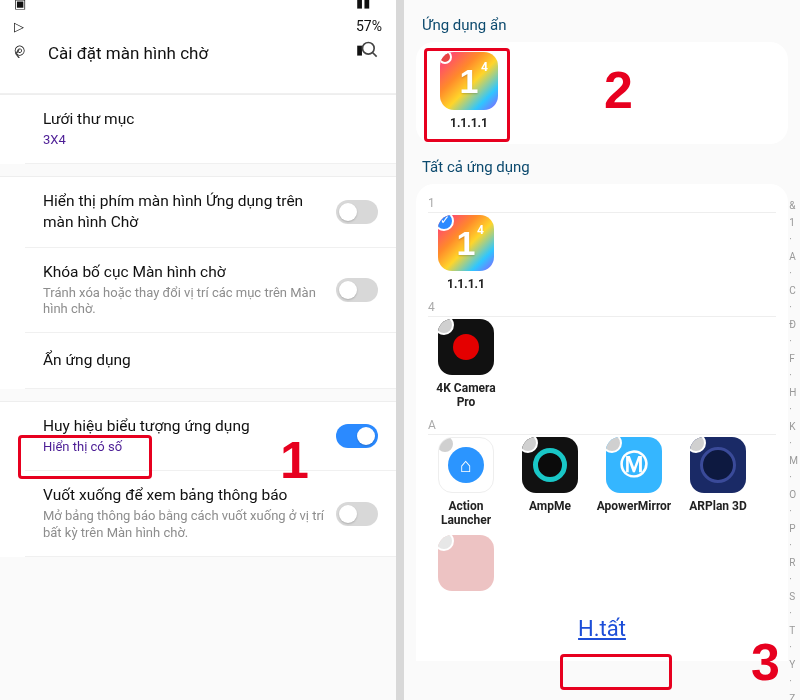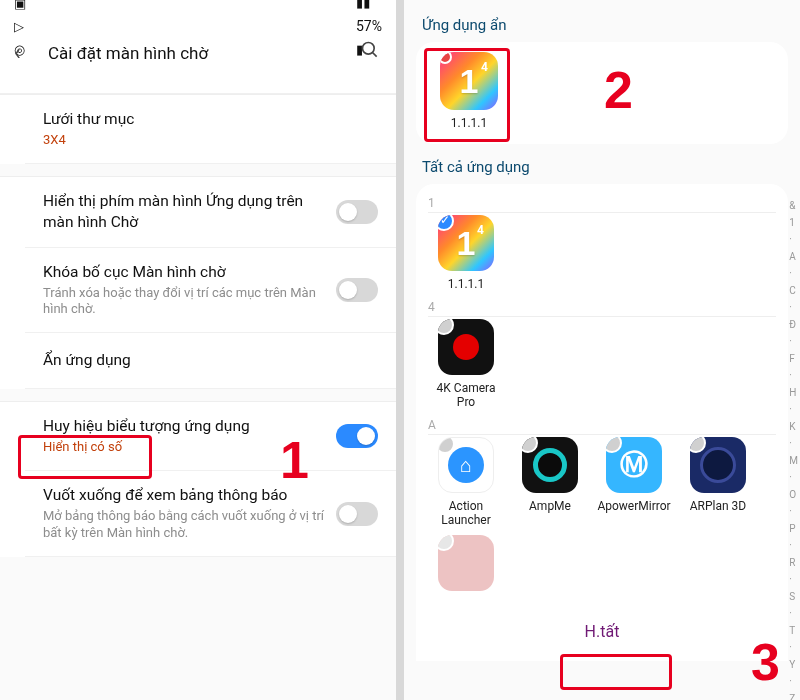--- a/index.html
+++ b/index.html
@@ -47,21 +47,21 @@
     padding: 14px 18px;
     border-bottom: 1px solid #f0f0f0;
     display: flex;
     align-items: center;
     min-height: 56px;
     background: #fff;
   }
   .row .text { flex: 1; padding-right: 8px; }
   .row .label { font-size: 15.5px; color: #111; line-height: 1.35; }
   .row .sub { font-size: 13px; color: #8d8d8d; margin-top: 2px; line-height: 1.3; }
-  .row .sub.blue { color: #c2410c; }
+  .row .sub.blue { color: #4c1d95; }
   .toggle {
     width: 42px; height: 24px; border-radius: 12px;
     background: #d8d8d8; position: relative; flex-shrink: 0;
   }
   .toggle .knob {
     width: 18px; height: 18px; border-radius: 50%;
     background: #fff; position: absolute; top: 3px; left: 3px;
     box-shadow: 0 1px 2px rgba(0,0,0,.2);
   }
   .toggle.on { background: #2b8aff; }
@@ -115,21 +115,21 @@
   .app-icon .sel {
     position: absolute; top: -4px; left: -4px;
     width: 20px; height: 20px; border-radius: 50%;
     background: #d0d0d0; border: 2px solid #fff;
   }
   .app-icon .sel.on { background: #2b8aff; }
   .app-icon .sel.on::after {
     content: "✓"; color: #fff; font-size: 12px;
     position: absolute; top: 0px; left: 4px;
   }
-  .app-name { font-size: 12px; color: #222; margin-top: 6px; text-align: center; line-height: 1.2; }
+  .app-name { font-size: 12px; color: #222; margin-top: 6px; text-align: center; line-height: 1.2; font-weight: bold; }
   .all-apps-card {
     margin: 0 12px 0;
     background: #fff;
     border-radius: 18px 18px 0 0;
     padding: 10px 10px 70px;
     position: relative;
   }
   .alpha-hdr { font-size: 12px; color: #aaa; margin: 2px 2px 2px; border-bottom: 1px solid #eee; padding-bottom: 2px; }
   .app-row { display: flex; flex-wrap: wrap; gap: 6px 4px; }
   .app-tile.sm .app-icon { width: 56px; height: 56px; border-radius: 14px; }
@@ -145,21 +145,21 @@
   .apm .m { color:#fff; font-size:28px; font-weight:800; }
   .arp { background:#1a2a66; display:flex;align-items:center;justify-content:center;}
   .arp .lens{width:36px;height:36px;border-radius:50%;background:#0d1940;border:3px solid #3a4a99;}
   .index-strip {
     position: absolute; right: 2px; top: 200px;
     display: flex; flex-direction: column; gap: 6px;
     font-size: 10px; color: #999;
   }
   .done-btn {
     position: absolute; bottom: 14px; left: 50%; transform: translateX(-50%);
-    font-size: 16px; color: #701a75; padding: 6px 14px;
+    font-size: 22px; color: #1d4ed8; padding: 6px 14px; text-decoration: underline;
   }
   .highlight-box-2 {
     position: absolute; left: 20px; top: 48px;
     width: 86px; height: 94px;
     border: 3px solid #e7001f; border-radius: 4px;
     pointer-events: none;
   }
   .highlight-box-3 {
     position: absolute; left: 156px; bottom: 10px;
     width: 112px; height: 36px;

